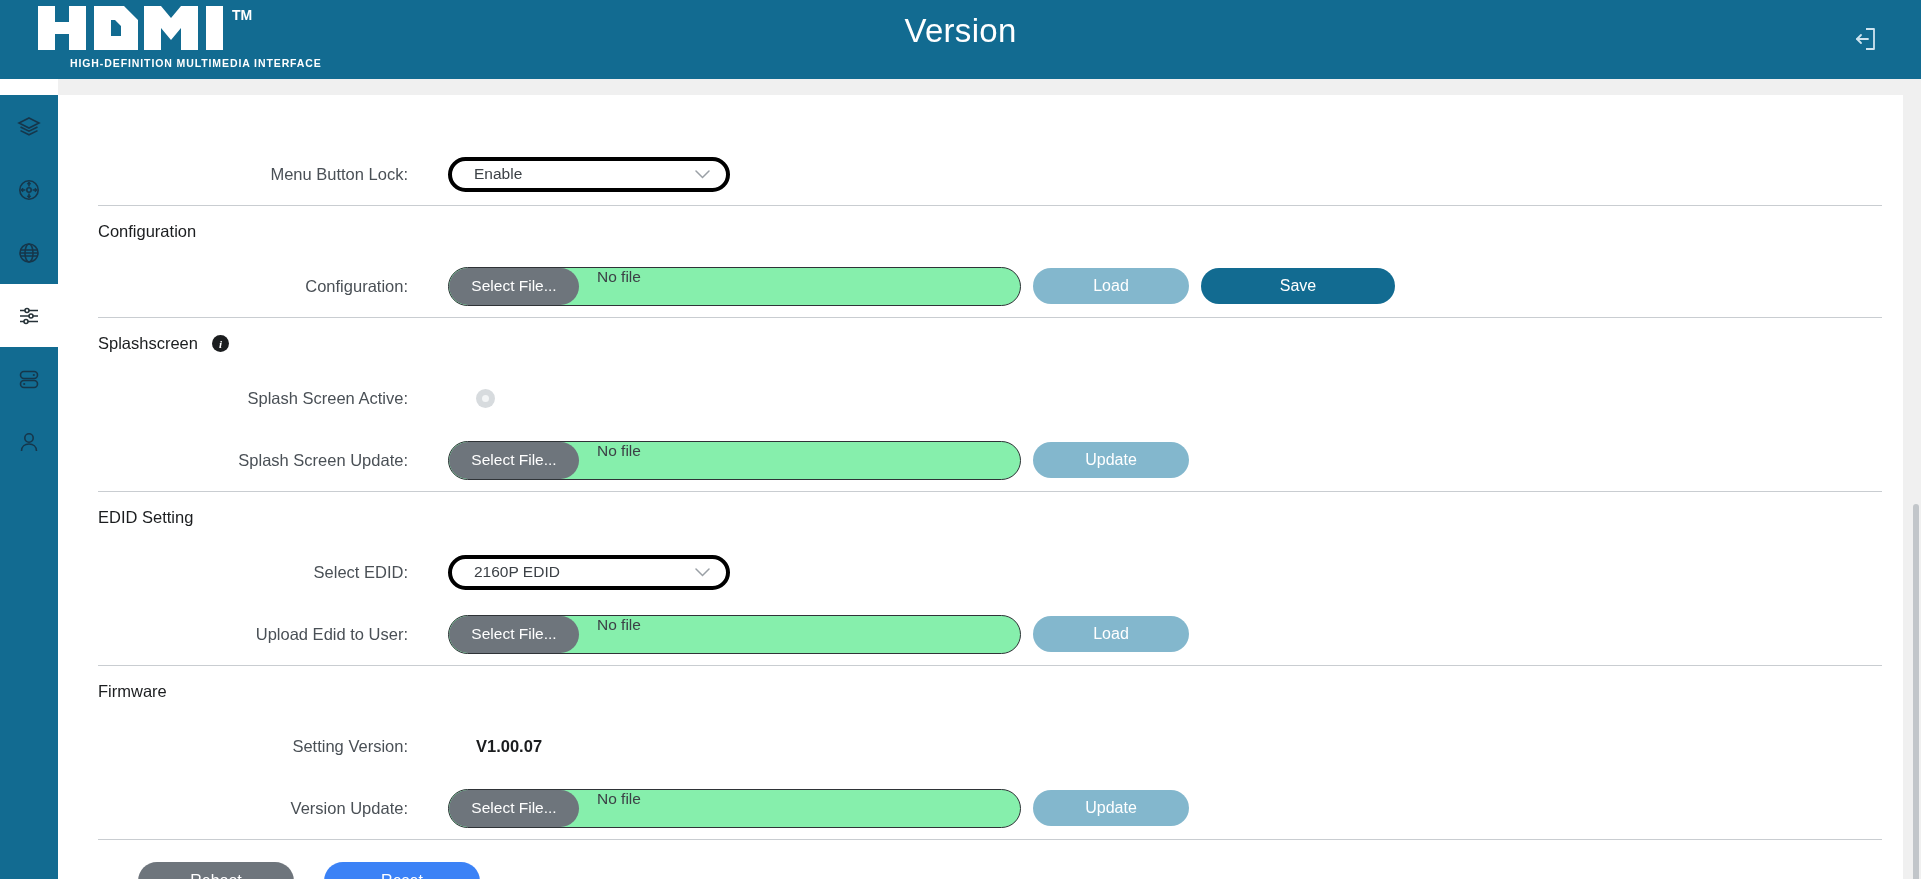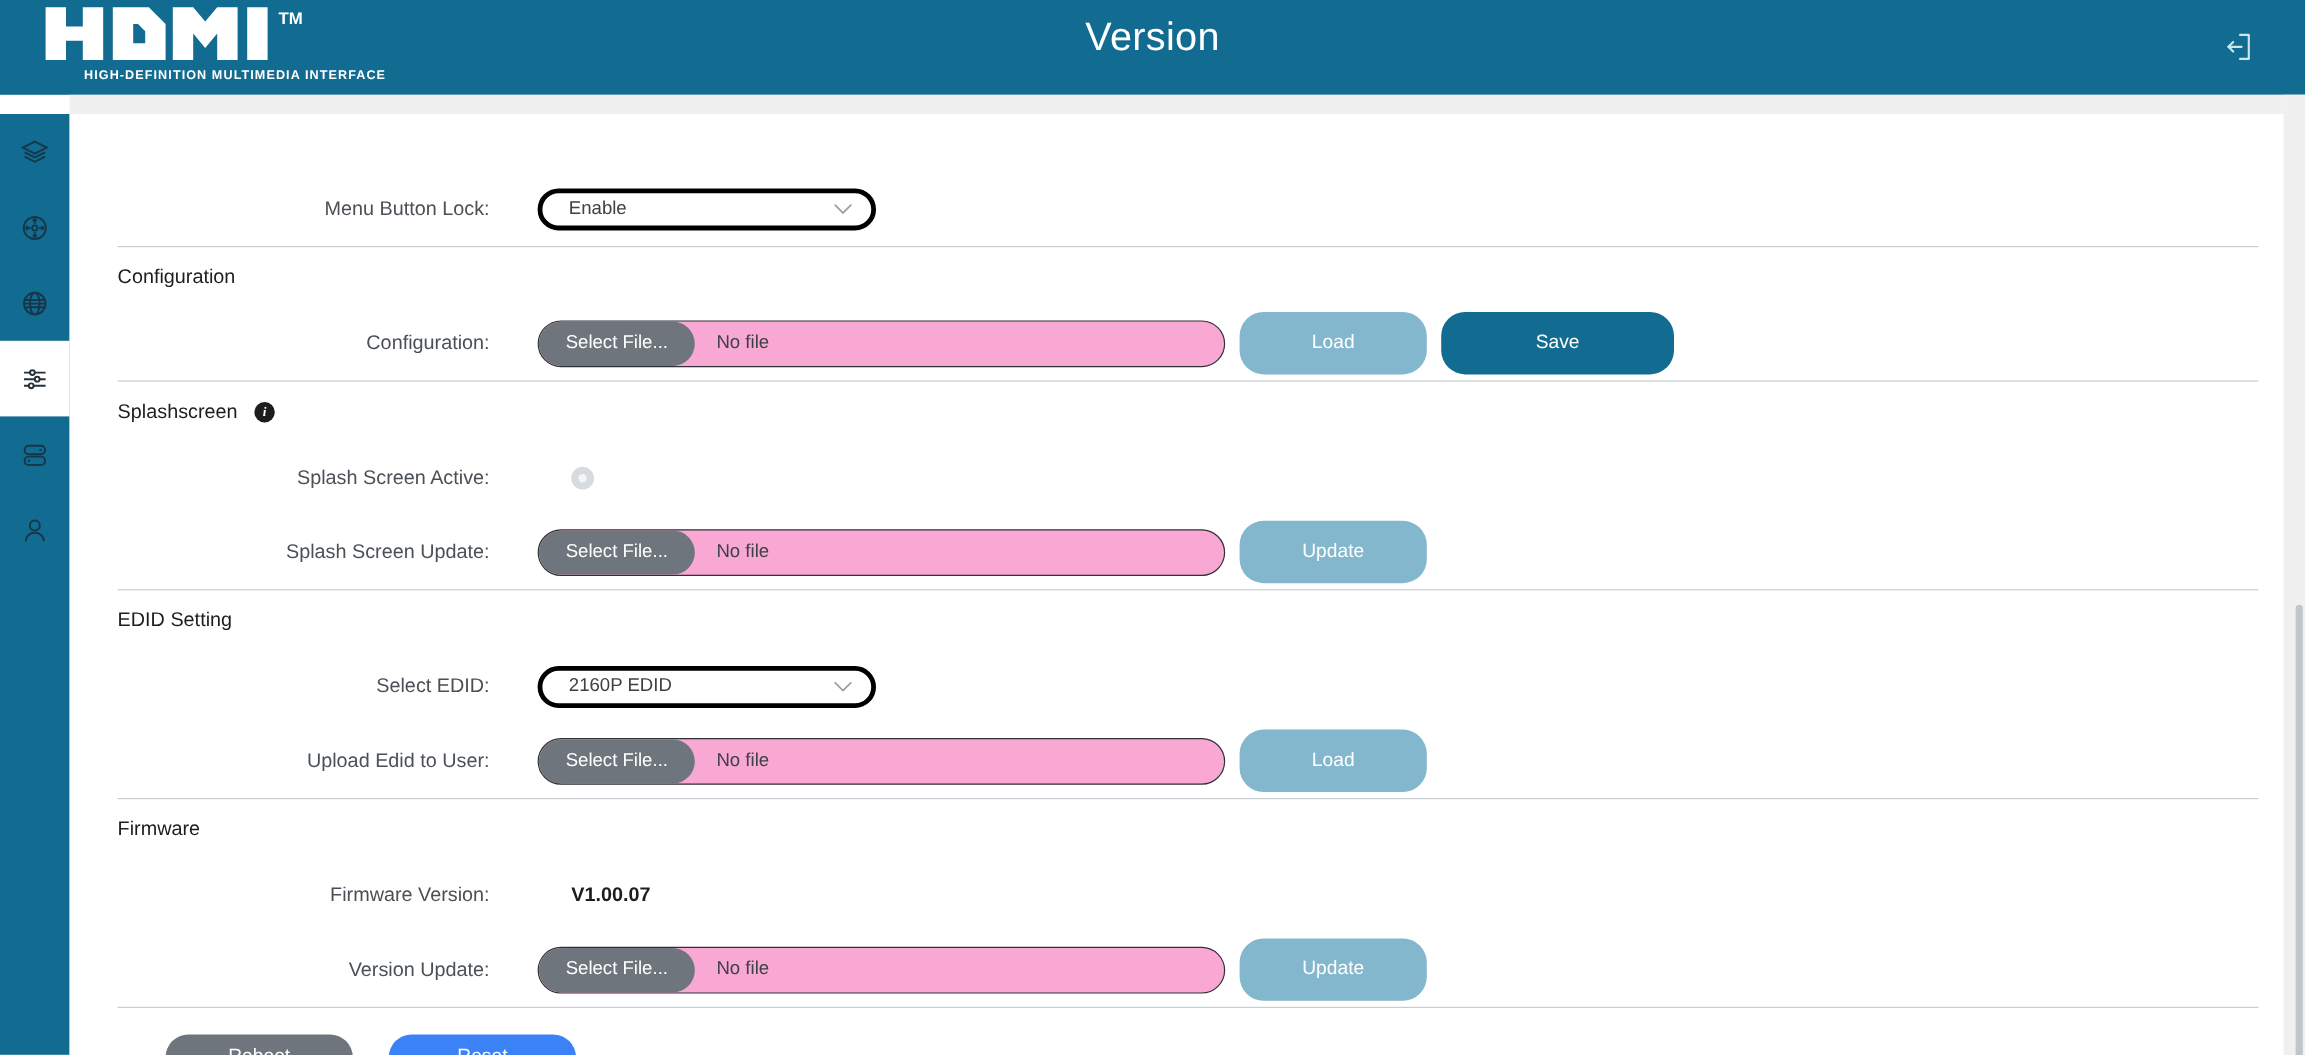--- a/index.html
+++ b/index.html
@@ -200,23 +200,22 @@
     width: 15px;
     height: 9px;
   }
 
   
   .filebox {
     width: 573px;
     height: 39px;
     border: 1.5px solid #2f3337;
     border-radius: 22px;
-    background: #f9a8d4;
-    display: flex;
-    align-items: center;
+    background: #86efac;
+    display: flex;
     padding: 0;
     overflow: hidden;
   }
 
   .file-btn {
     width: 130px;
     height: 37px;
     margin-left: 0px;
     border-radius: 22px;
     background: #6e757c;
@@ -230,21 +229,21 @@
   }
 
   .file-name {
     font-size: 15.5px;
     color: #3c4146;
     padding-left: 18px;
   }
 
   
   .btn {
-    height: 52px;
+    height: 36px;
     border-radius: 20px;
     display: flex;
     align-items: center;
     justify-content: center;
     font-size: 16px;
     color: #ffffff;
     cursor: pointer;
     border: none;
     font-family: "Liberation Sans", sans-serif;
   }
@@ -495,21 +494,21 @@
       <button class="btn btn-light">Load</button>
     </div>
 
     <div class="divider"></div>
 
     <div class="section-head">
       <span>Firmware</span>
     </div>
 
     <div class="row">
-      <div class="row-label">Firmware Version:</div>
+      <div class="row-label">Setting Version:</div>
       <div class="row-value-bold">V1.00.07</div>
     </div>
 
     <div class="row">
       <div class="row-label">Version Update:</div>
       <div class="filebox">
         <div class="file-btn">Select File...</div>
         <div class="file-name">No file</div>
       </div>
       <div class="gap-12"></div>

